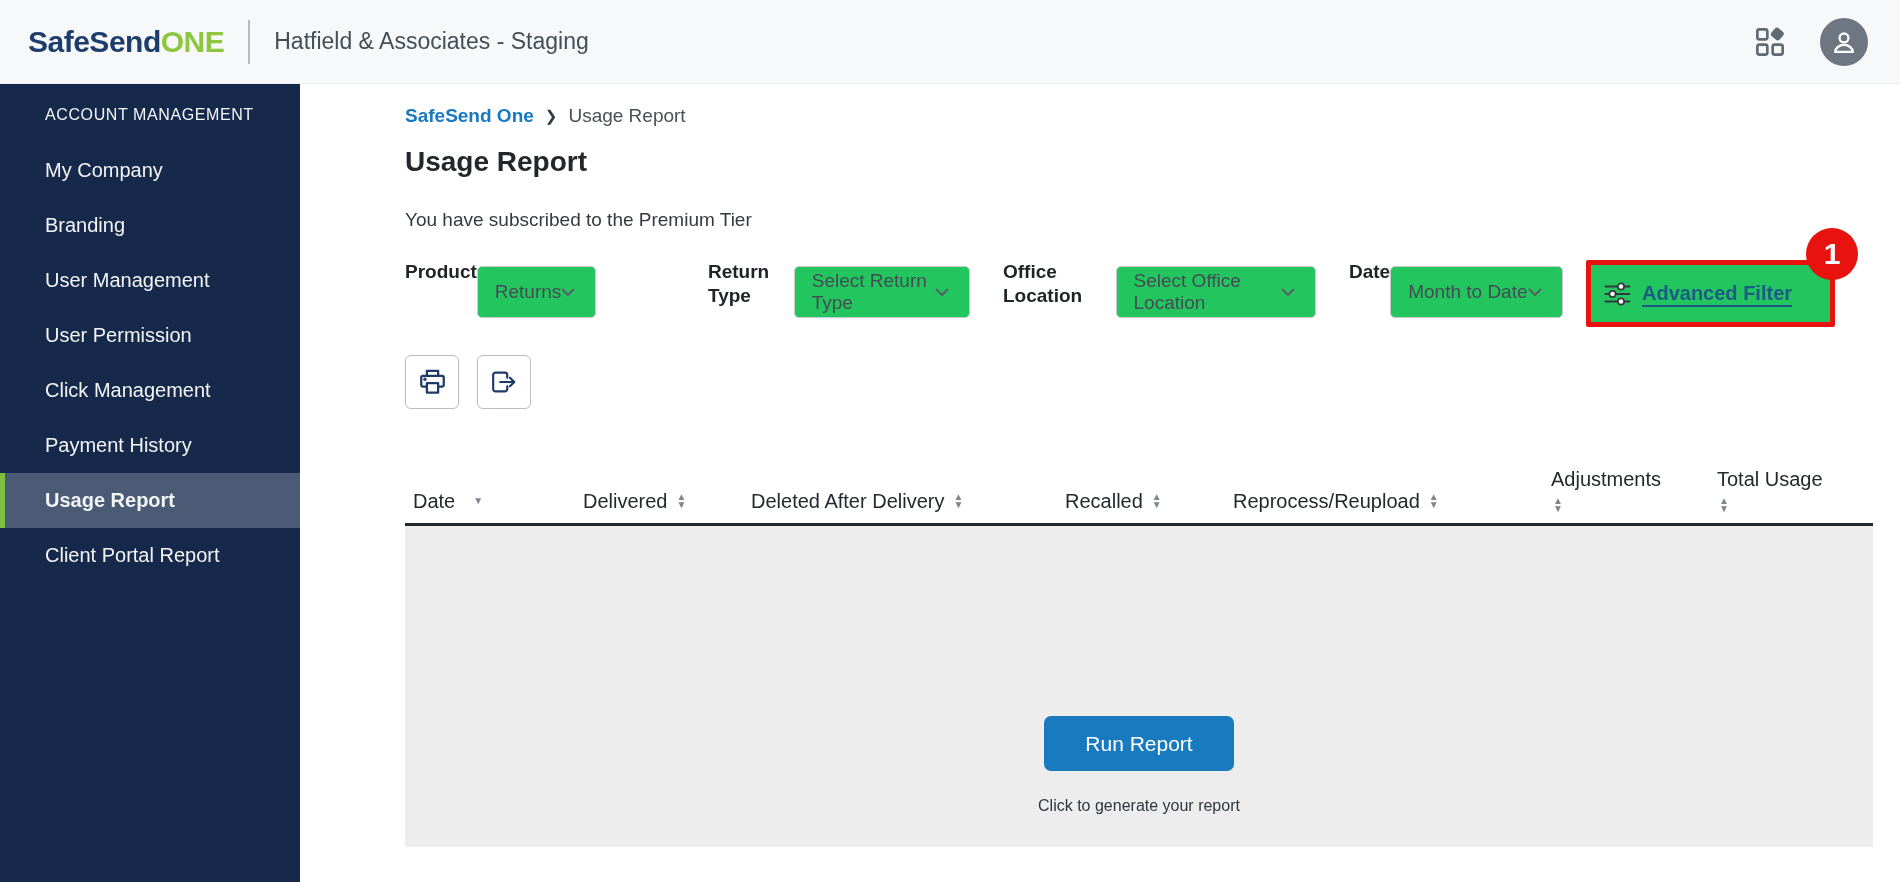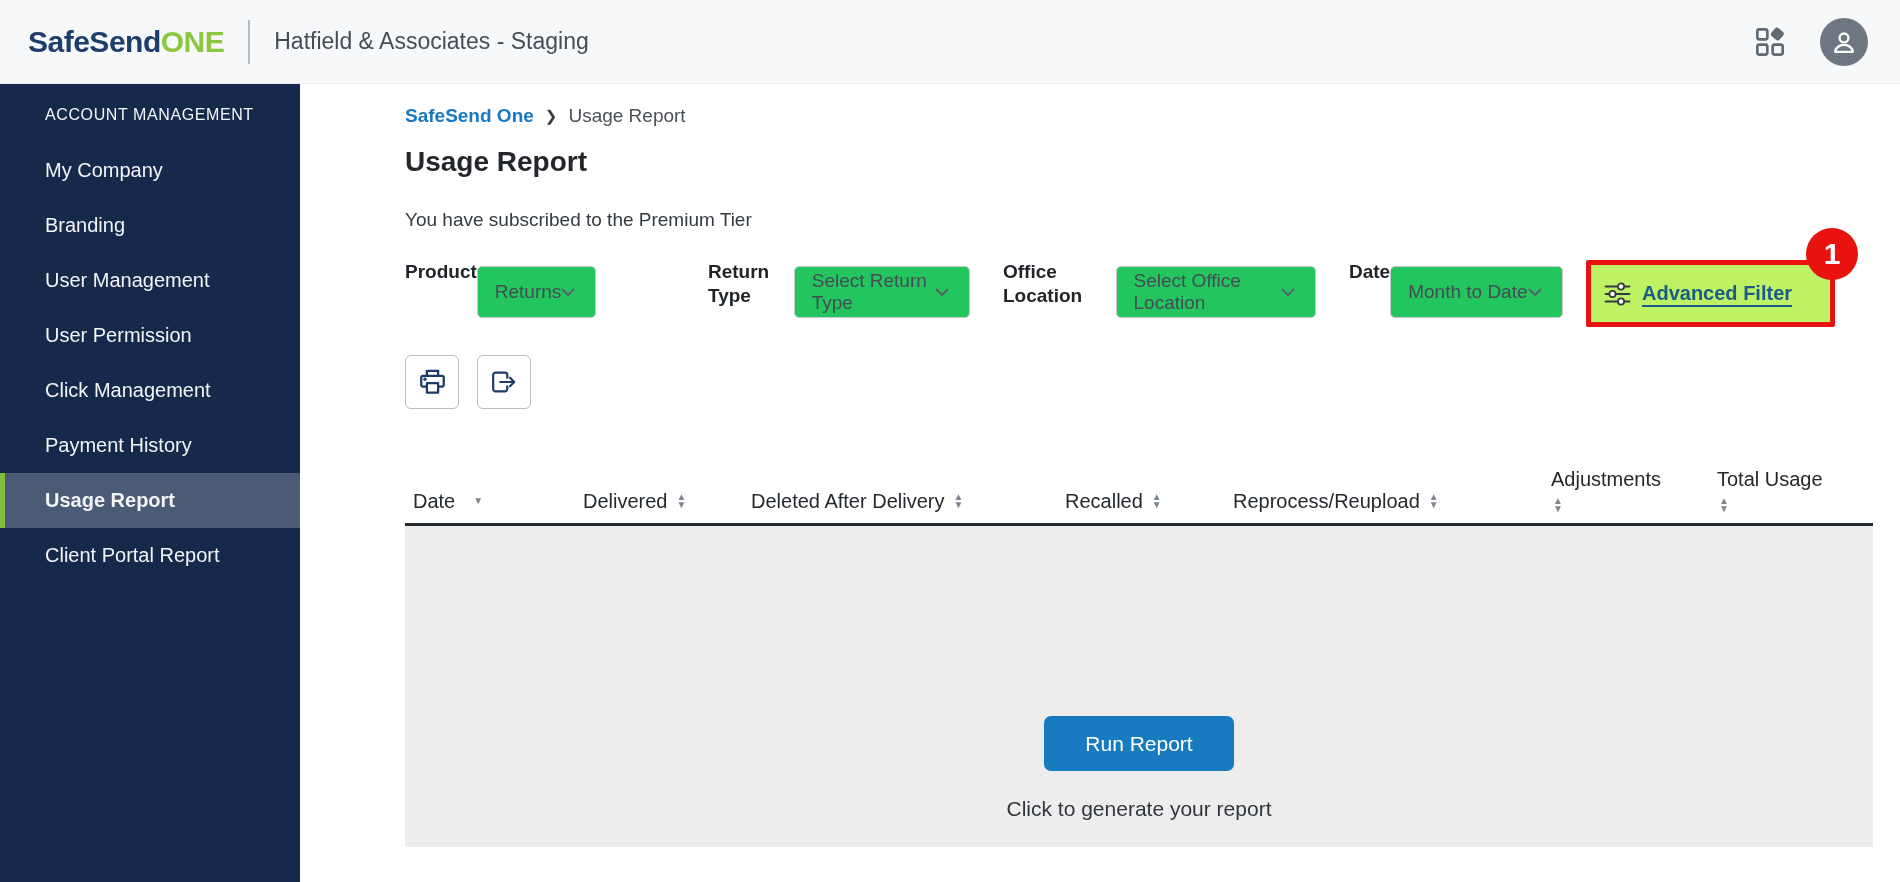--- a/index.html
+++ b/index.html
@@ -48,21 +48,21 @@
   .filters-row { margin-top:28px; display:flex; gap:33px; }
   .filter-group { display:flex; flex-direction:row; }
   .filter-label { font-size:19px; line-height:24px; color:#212529; font-weight:600; }
   .select { margin-top:6px; height:52px; border:1px solid #c8cacc; border-radius:5px;
     background:#22c55e; display:flex; align-items:center; justify-content:space-between;
     padding:0 20px 0 17px; cursor:pointer; }
   .select-value { font-size:19px; color:#454c54; }
 
   .advanced-filter-wrap { align-self:flex-end; position:relative; margin-left:-13px; margin-bottom:-9px; }
   .annotation-box { border:5px solid #e8120f; border-radius:2px; height:67px; width:249px;
-    display:flex; align-items:center; padding:0 16px 0 13px; gap:11px; background:#bef264; }
+    display:flex; align-items:center; padding:0 16px 0 13px; gap:11px; background:#22c55e; }
   .advanced-filter-link { font-size:20px; font-weight:600; color:#1d5b87;
     text-decoration:underline; text-underline-offset:5px; cursor:pointer; white-space:nowrap; }
   .annotation-badge { position:absolute; top:-32px; right:-23px; width:52px; height:52px;
     border-radius:50%; background:#e8120f; color:#ffffff; font-size:30px; font-weight:600;
     display:flex; align-items:center; justify-content:center; }
 
   
   .toolbar { margin-top:37px; display:flex; gap:18px; }
   .icon-btn { width:54px; height:54px; border:1px solid #b9bec4; border-radius:6px;
     background:#fff; display:flex; align-items:center; justify-content:center; cursor:pointer; }
@@ -79,21 +79,21 @@
   .sort.sort-both::before { content:"▲"; }
   .sort.sort-both::after { content:"▼"; }
   .sort.sort-desc::after { content:"▼"; }
   .th-wrap .sort { margin:6px 0 0 2px; transform:none; }
   .th .date-sort { margin-left:18px; }
 
   .table-body { height:321px; background:#ededee; display:flex; flex-direction:column; align-items:center; }
   .run-report-btn { margin-top:190px; width:190px; height:55px; background:#187abf; color:#ffffff;
     border:none; border-radius:7px; font-size:21px; font-weight:500; cursor:pointer;
     font-family:"Liberation Sans","DejaVu Sans",sans-serif; }
-  .report-hint { margin-top:26px; font-size:21px; color:#30363c; }
+  .report-hint { margin-top:26px; font-size:16px; color:#30363c; }
 
   svg { display:block; }
 </style>
 </head>
 <body>
 
 <header class="app-header">
   <div class="brand-block">
     <div class="logo">
       <span class="logo-part1">SafeSend</span><span class="logo-part2">ONE</span>

